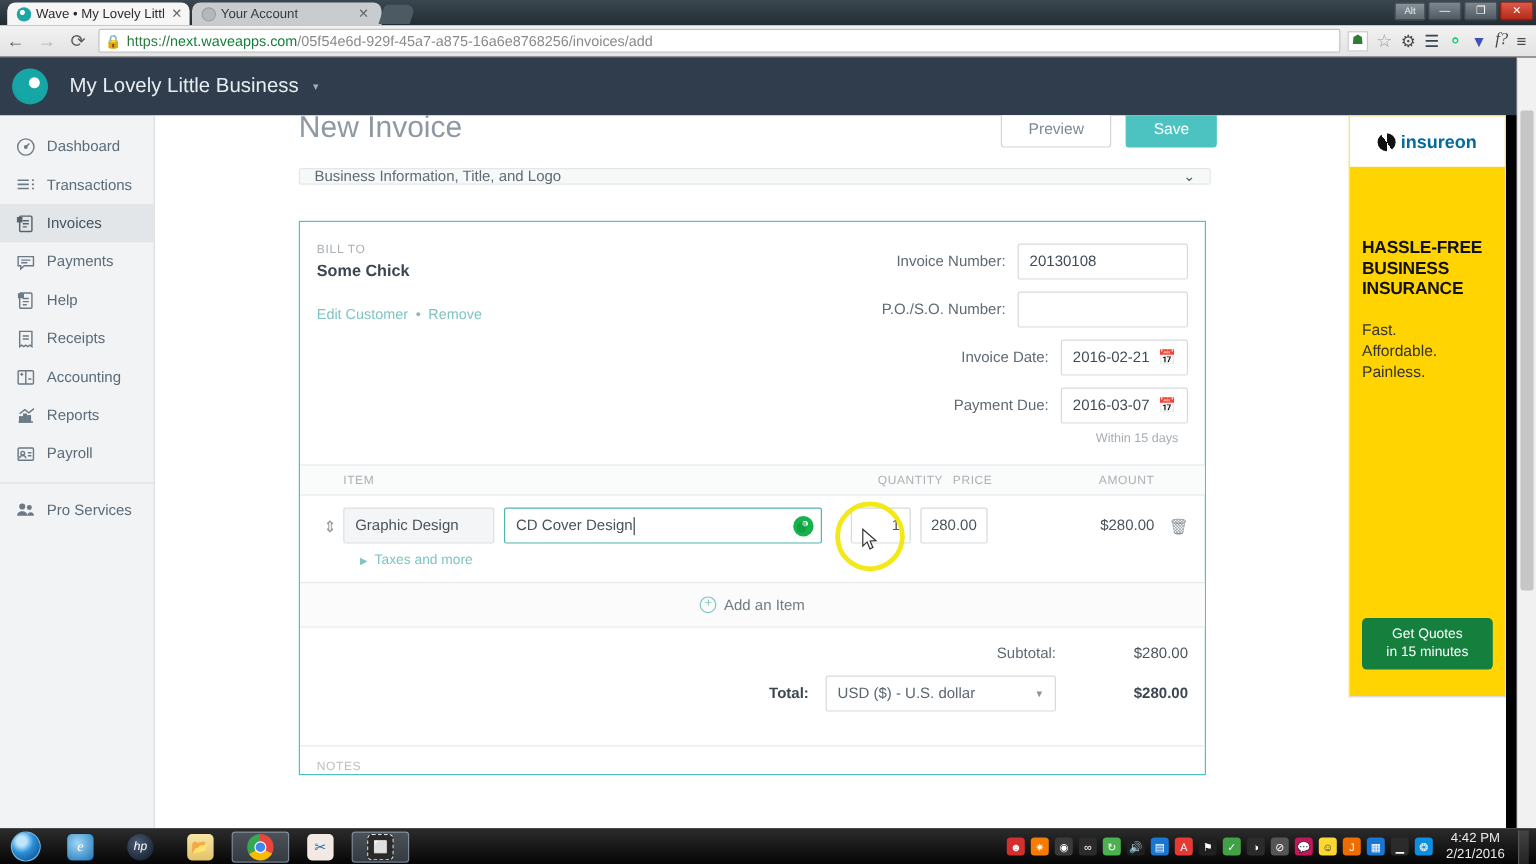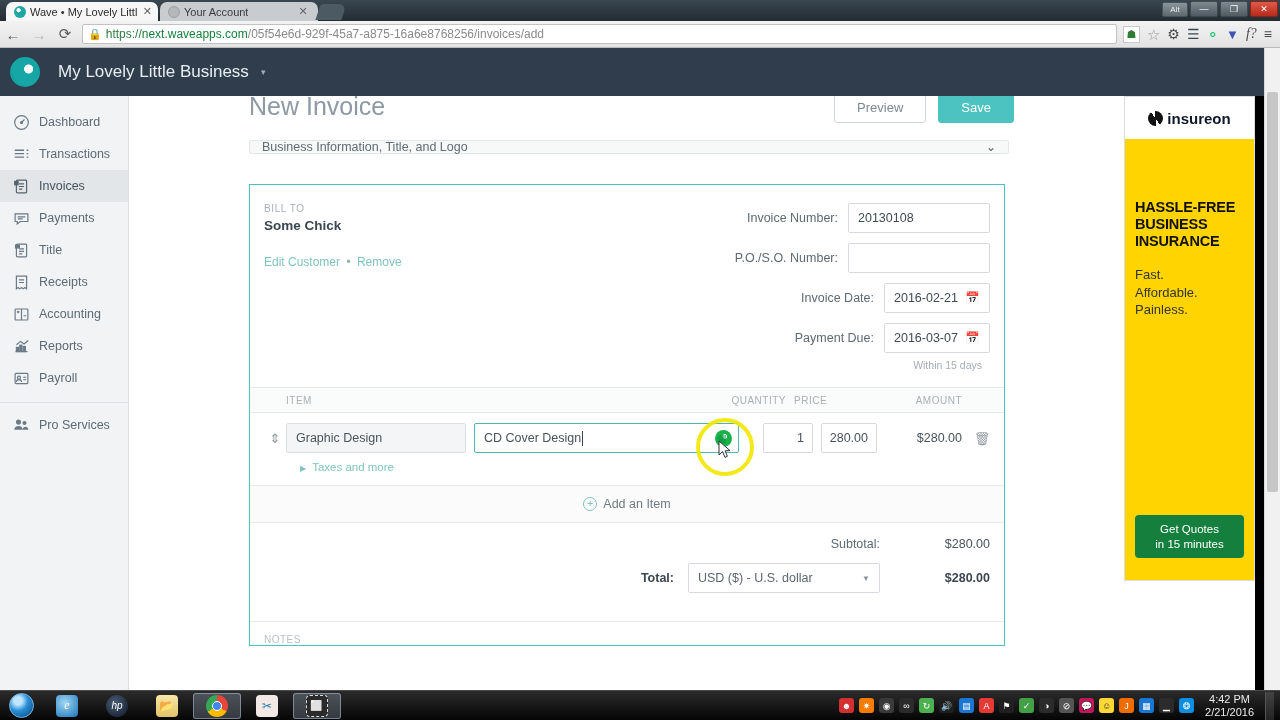--- a/index.html
+++ b/index.html
@@ -173,21 +173,21 @@
     padding: 0 14px;
   }
   .ih-item { width: 430px; padding-left: 22px; }
   .ih-qty { width: 92px; text-align: right; }
   .ih-price { width: 78px; text-align: left; padding-left: 8px; }
   .ih-amt { flex: 1; text-align: right; padding-right: 28px; }
 
   .item-row { display: flex; align-items: center; padding: 10px 14px 0 14px; }
   .drag-handle { width: 22px; color: #8e979e; font-size: 13px; text-align: center; }
   .cell-item {
-    width: 180px; height: 30px; background: #f4f5f6; border: 1px solid #dcdfe2; border-radius: 2px;
+    width: 126px; height: 30px; background: #f4f5f6; border: 1px solid #dcdfe2; border-radius: 2px;
     display: flex; align-items: center; padding: 0 9px; font-size: 12.5px; color: #49535c;
   }
   .cell-desc {
     width: 265px; height: 30px; background: #fff; border: 1px solid #4cb6b2; border-radius: 2px;
     display: flex; align-items: center; padding: 0 9px; font-size: 12.5px; color: #49535c;
     margin-left: 8px; position: relative;
   }
   .caret-bar { display:inline-block; width:1px; height:15px; background:#3a4650; margin-left:1px; }
   .spinner {
     position: absolute; right: 6px; top: 6px; width: 17px; height: 17px;
@@ -246,21 +246,21 @@
   
   .ad-rail {
     position: absolute; top: 96px; right: 25px; width: 131px; height: 594px;
   }
   .ad {
     width: 131px; height: 485px; background: #ffd400;
     border: 1px solid #ddd; display: flex; flex-direction: column;
   }
   .ad-logo {
     height: 42px; background: #fff; display: flex; align-items: center; justify-content: center;
-    gap: 4px; font-size: 15px; font-weight: bold; color: #0f172a;
+    gap: 4px; font-size: 15px; font-weight: bold; color: #0369a1;
   }
   .ad-logo .swirl {
     width: 15px; height: 15px; border-radius: 50%;
     background: conic-gradient(#111 0 40%, #ffffff 40% 50%, #111 50% 90%, #fff 90% 100%);
   }
   .ad-head {
     margin: 60px 10px 0 10px; font-size: 14.5px; font-weight: bold; color: #111;
     line-height: 1.18; letter-spacing: -.2px;
   }
   .ad-sub { margin: 16px 10px 0 10px; font-size: 13px; color: #333; line-height: 1.35; }
@@ -413,21 +413,21 @@
     </div>
 
     <div class="side-item">
       <span class="side-ico">
           <svg viewBox="0 0 20 20" width="17" height="17" fill="none" stroke="#6b7a86" stroke-width="1.4">
             <rect x="4" y="2.5" width="12" height="15" rx="1"></rect>
             <path d="M7 8h6M7 11h6M7 14h4"></path>
             <rect x="3" y="3.5" width="4.5" height="3.5" fill="#6b7a86"></rect>
           </svg>
         </span>
-      <span>Title</span>
+      <span>Help</span>
     </div>
 
     <div class="side-item">
       <span class="side-ico">
           <svg viewBox="0 0 20 20" width="17" height="17" fill="none" stroke="#6b7a86" stroke-width="1.4">
             <path d="M4 2.5h12v15l-2-1.5-2 1.5-2-1.5-2 1.5-2-1.5-2 1.5z"></path>
             <path d="M7 7h6M7 10h6"></path>
           </svg>
         </span>
       <span>Receipts</span>

